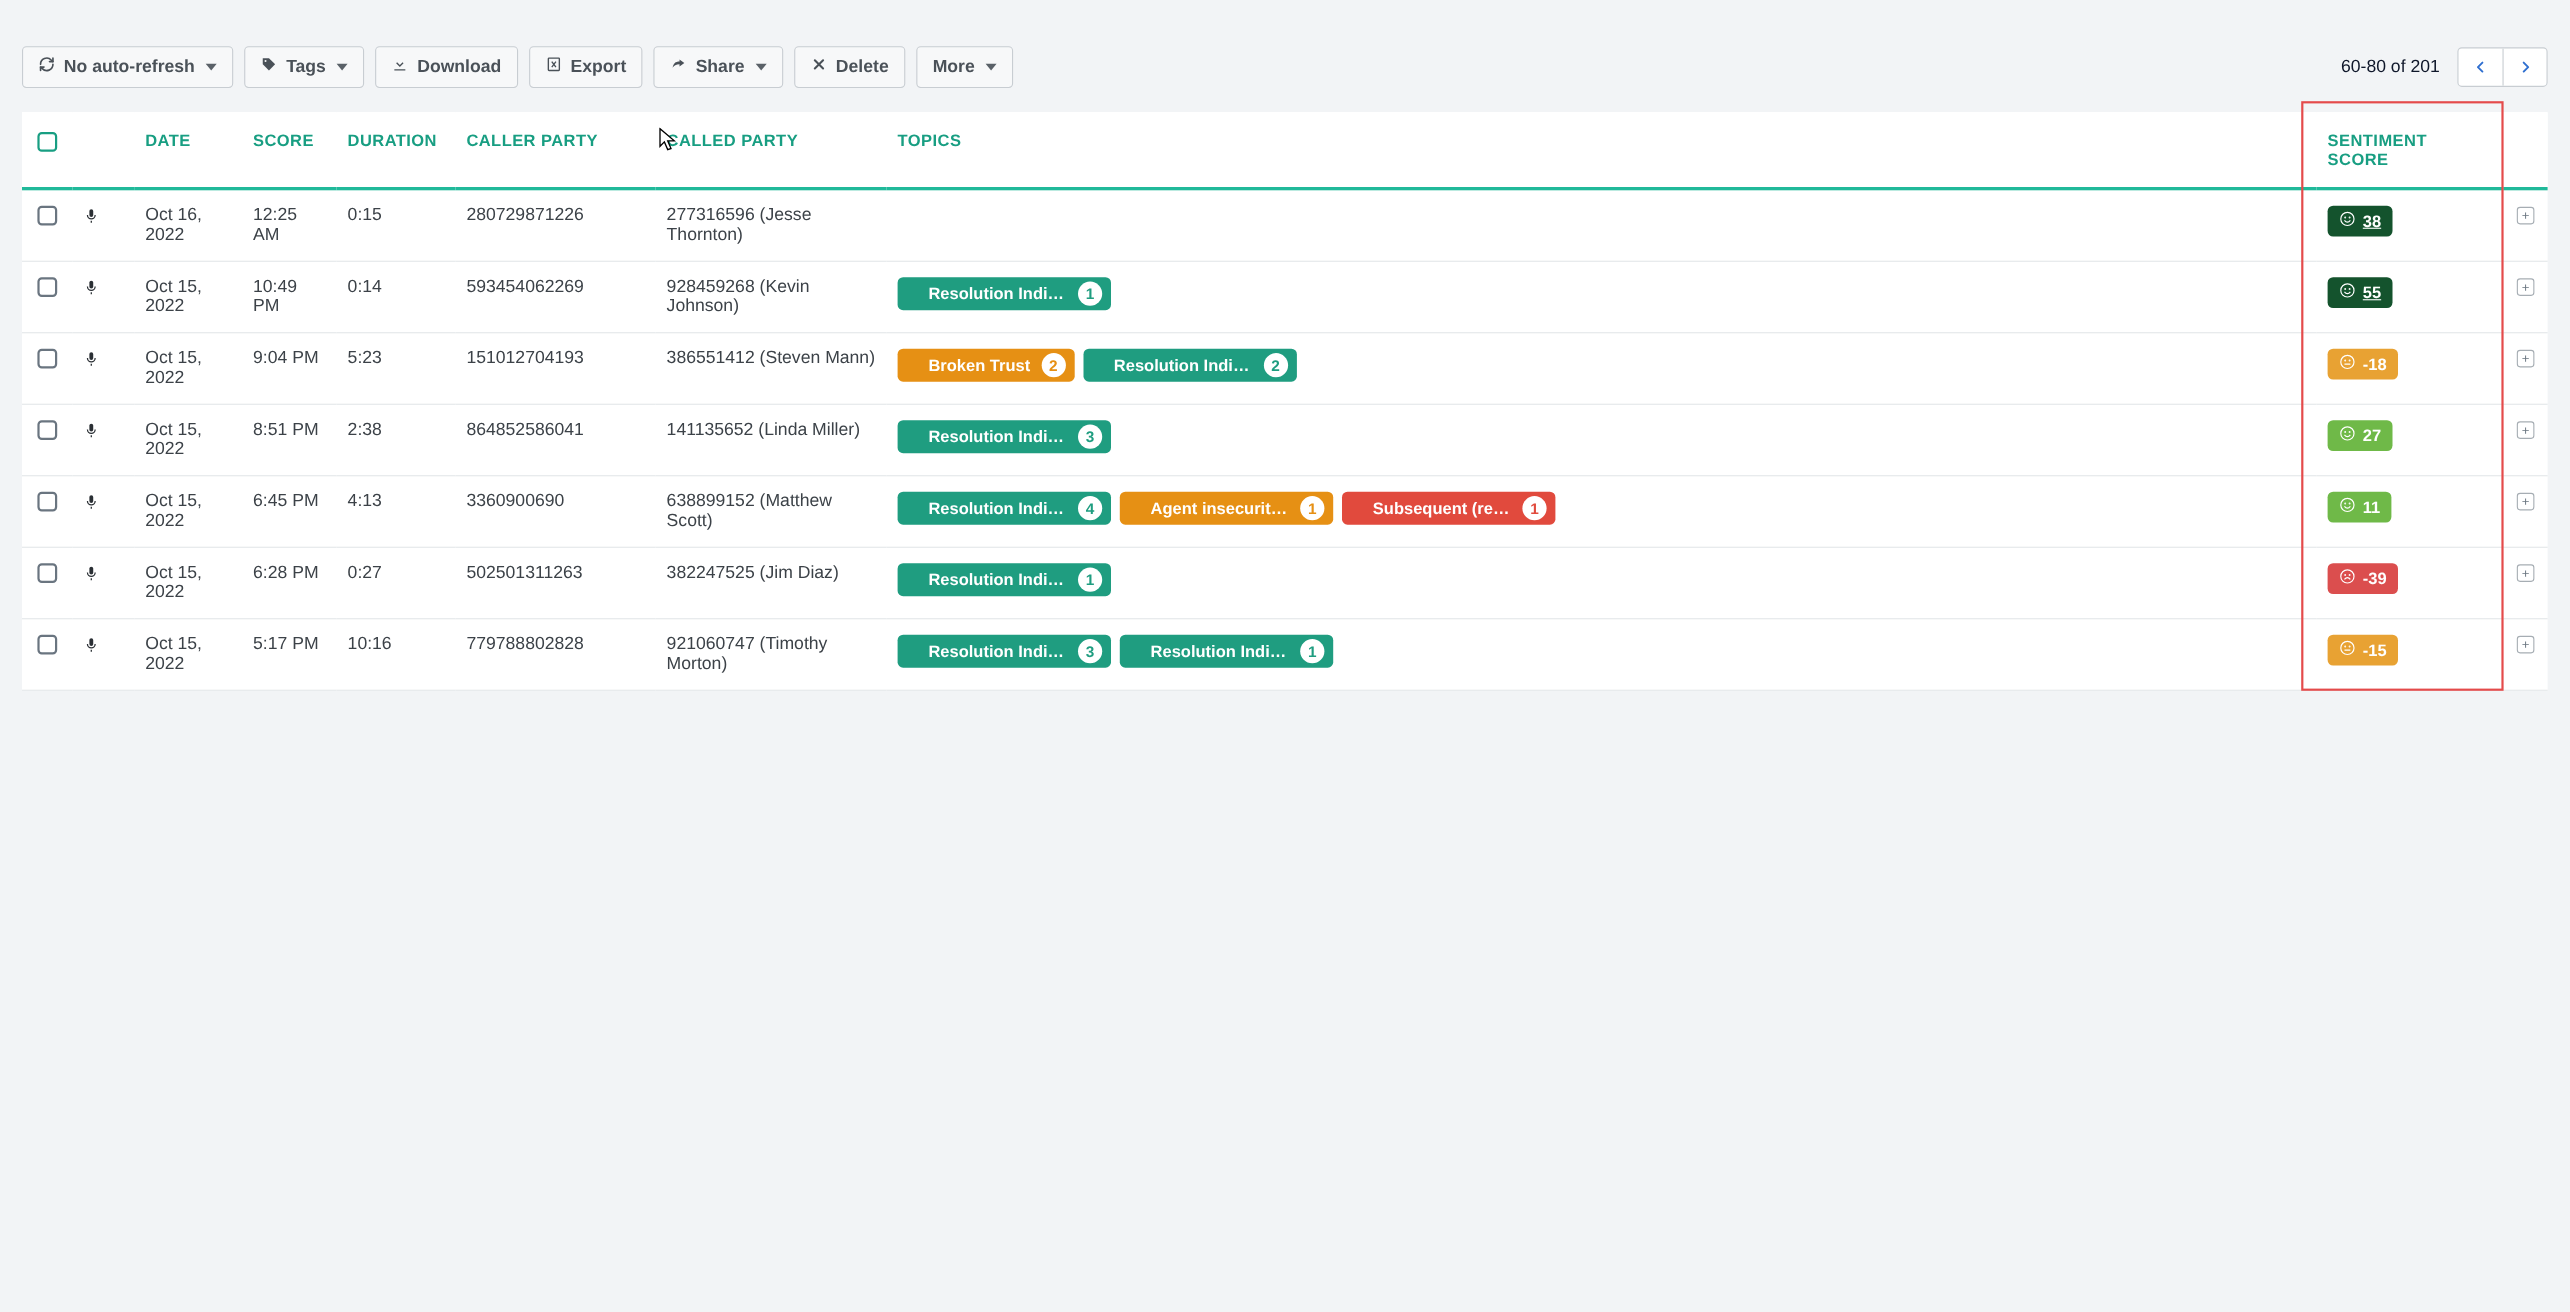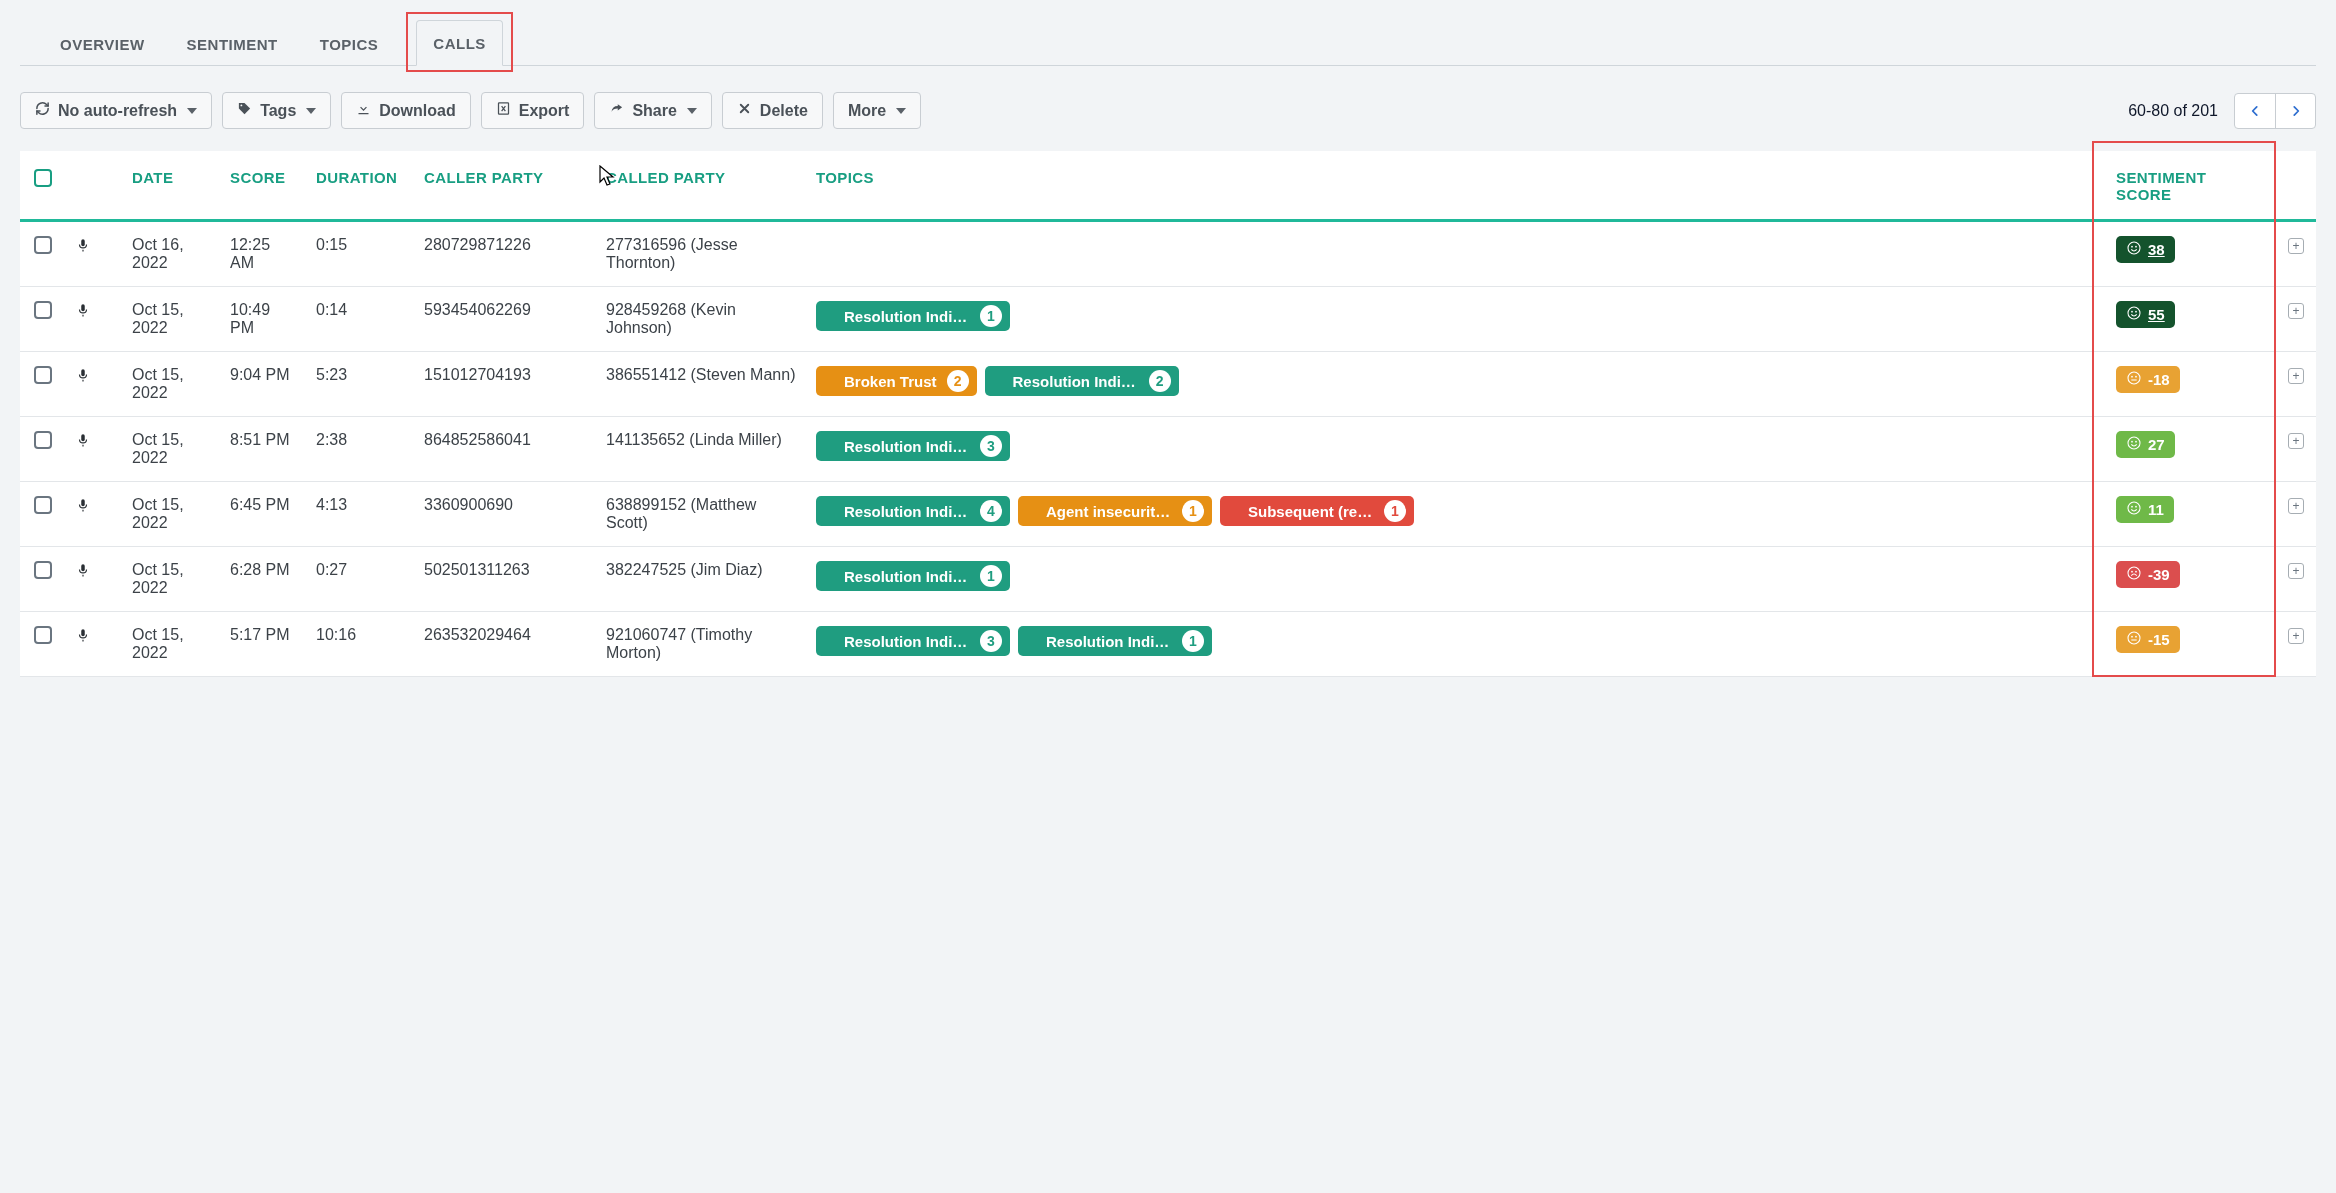--- a/index.html
+++ b/index.html
@@ -201,27 +201,20 @@
     pointer-events:none;
   }
   
   .cursor-icon { position:absolute; pointer-events:none; }
 </style>
 </head>
 <body>
 
 <div class="page">
 
-  <div class="tabs" style="position:relative;">
-    <div class="tab">OVERVIEW</div>
-    <div class="tab">SENTIMENT</div>
-    <div class="tab">TOPICS</div>
-    <div class="tab active" id="tab-calls">CALLS</div>
-    <div class="tab-highlight-box" id="tab-hl" style="left: 386.328px; top: -4px; width: 106.5px; height: 60px;"></div>
-  </div>
 
   <div class="toolbar-row">
     <div class="toolbar-left">
       <div class="btn">
         <span>
           <svg viewBox="0 0 24 24" fill="none" stroke="#4a5158" stroke-width="2.4" stroke-linecap="round" stroke-linejoin="round">
               <path d="M3 12a9 9 0 0 1 15.5-6.3L21 8"></path>
               <path d="M21 3v5h-5"></path>
               <path d="M21 12a9 9 0 0 1-15.5 6.3L3 16"></path>
               <path d="M3 21v-5h5"></path>
@@ -514,21 +507,21 @@
           </tr>
           <tr>
             <td class="cell-check"><span class="chk"></span></td>
             <td class="cell-mic"><span class="mic-icon"><svg viewBox="0 0 24 24">
                   <path d="M12 2a3 3 0 0 0-3 3v6a3 3 0 0 0 6 0V5a3 3 0 0 0-3-3z"></path>
                   <path d="M19 11a7 7 0 0 1-14 0h2a5 5 0 0 0 10 0zM11 20h2v3h-2z"></path>
                 </svg></span></td>
             <td>Oct 15, 2022</td>
             <td>5:17 PM</td>
             <td>10:16</td>
-            <td>263532029464</td>
+            <td>779788802828</td>
             <td>921060747 (Timothy Morton)</td>
             <td>
               <div class="topics-cell">
                 <span class="tbadge green">
                   <span class="lbl">Resolution Indic…</span>
                   <span class="cnt">3</span>
                 </span>
                 <span class="tbadge green">
                   <span class="lbl">Resolution Indic…</span>
                   <span class="cnt">1</span>

